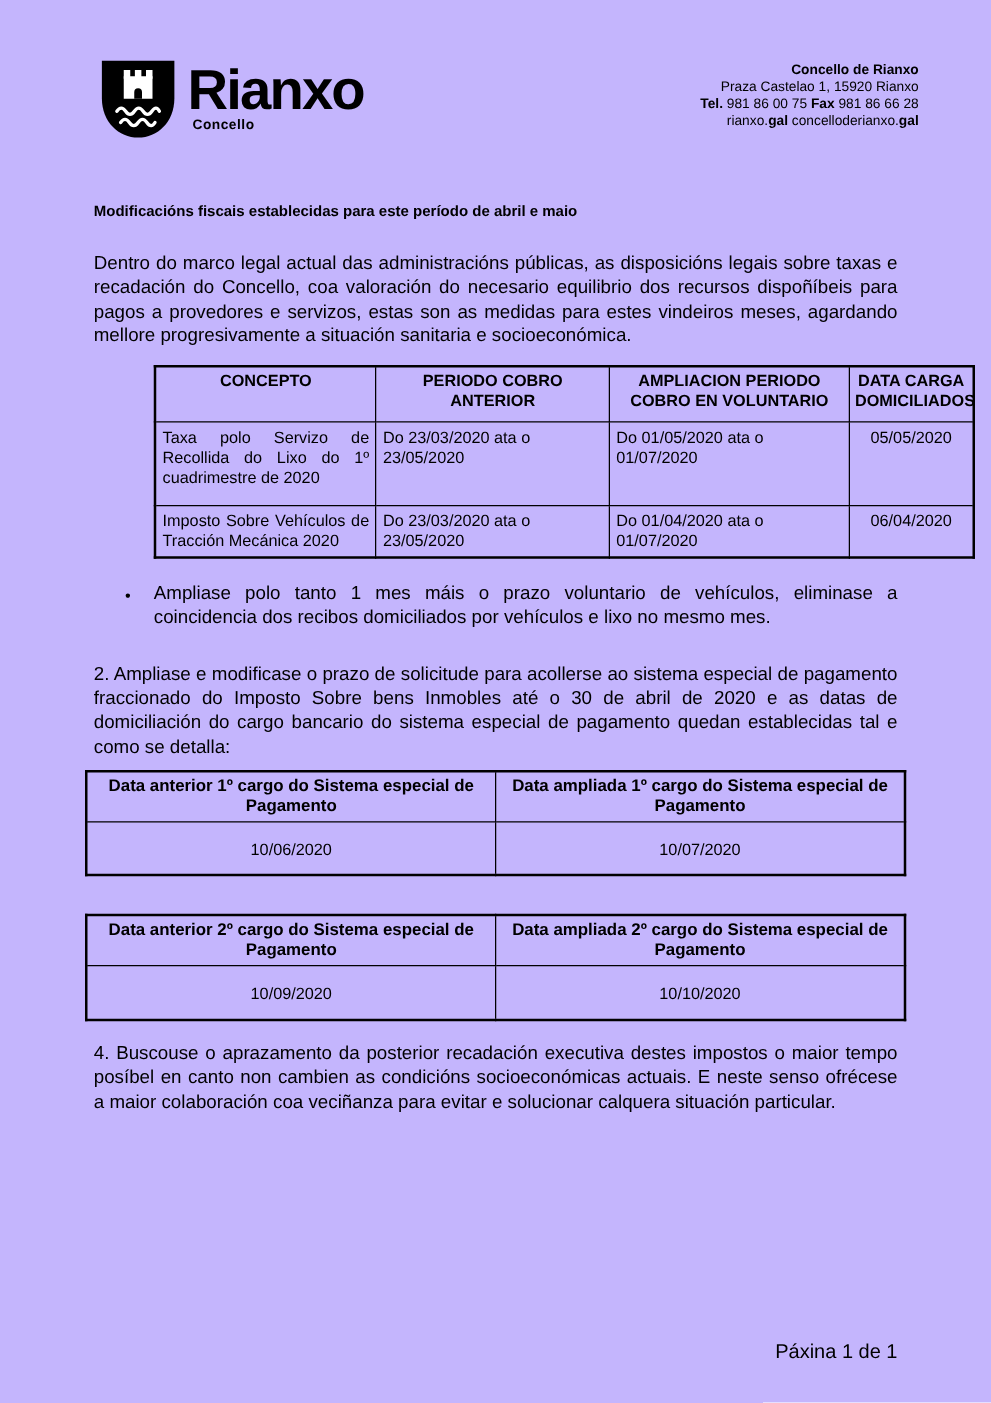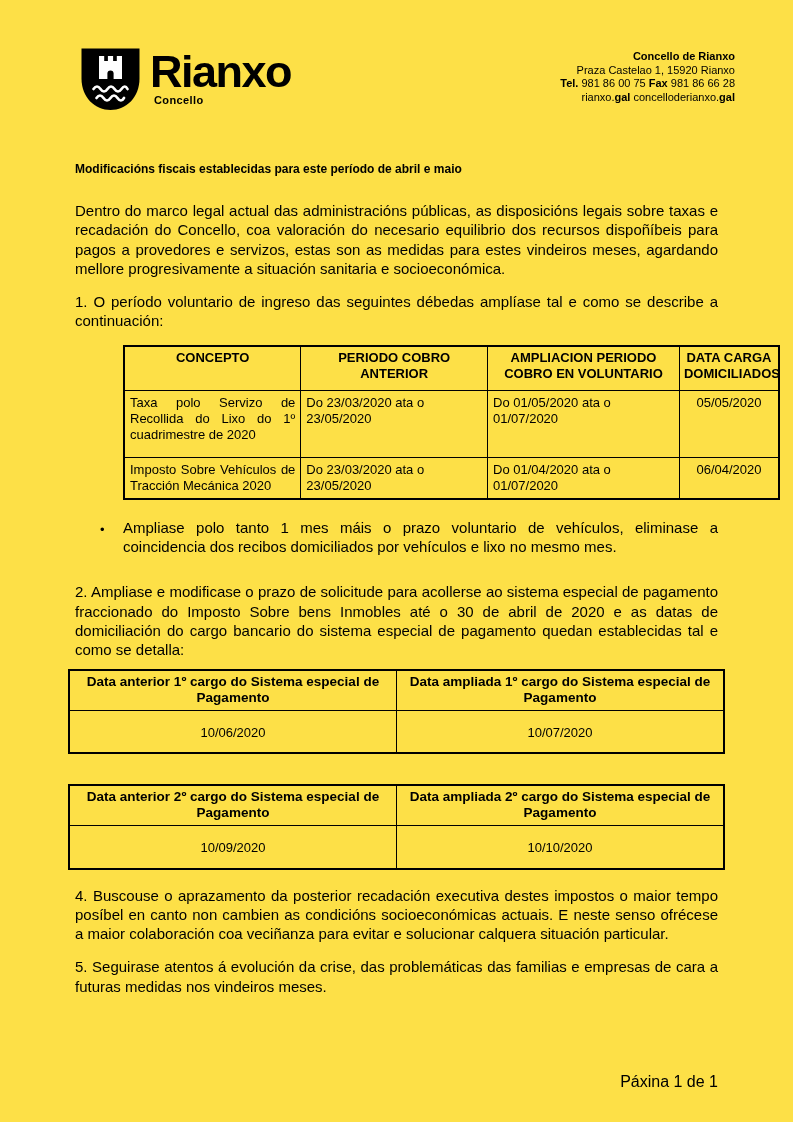--- a/index.html
+++ b/index.html
@@ -1,20 +1,20 @@
 <!DOCTYPE html>
 <html lang="gl"><head>
 <meta charset="utf-8">
 <style>
   html, body { margin: 0; padding: 0; background: #ffffff; }
   .page {
     position: relative;
     width: 793px;
     height: 1122px;
-    background: #fde047;
+    background: #c4b5fd;
     font-family: "Liberation Sans", sans-serif;
     color: #000;
     overflow: hidden;
     box-sizing: border-box;
   }
   
   .header {
     display: flex;
     justify-content: space-between;
     align-items: flex-start;
@@ -162,21 +162,20 @@
       <div><span>rianxo.</span><span class="b">gal</span> <span>concelloderianxo.</span><span class="b">gal</span></div>
     </div>
   </div>
 
   <div class="content">
 
     <h1 class="title">Modificacións fiscais establecidas para este período de abril e maio</h1>
 
     <p class="para p-intro">Dentro do marco legal actual das administracións públicas, as disposicións legais sobre taxas e recadación do Concello, coa valoración do necesario equilibrio dos recursos dispoñíbeis para pagos a provedores e servizos, estas son as medidas para estes vindeiros meses, agardando mellore progresivamente a situación sanitaria e socioeconómica.</p>
 
-    <p class="para p-item1">1. O período voluntario de ingreso das seguintes débedas amplíase tal e como se describe a continuación:</p>
 
     <table class="tbl-ampliacion">
       <colgroup>
           <col class="c1">
           <col class="c2">
           <col class="c3">
           <col class="c4">
         </colgroup>
       <tbody>
           <tr>
@@ -235,19 +234,18 @@
         <th>Data ampliada 2º cargo do Sistema especial de Pagamento</th>
       </tr>
       <tr>
         <td>10/09/2020</td>
         <td>10/10/2020</td>
       </tr>
     </tbody>
       </table>
 
     <p class="para p-item4">4. Buscouse o aprazamento da posterior recadación executiva destes impostos o maior tempo posíbel en canto non cambien as condicións socioeconómicas actuais. E neste senso ofrécese a maior colaboración coa veciñanza para evitar e solucionar calquera situación particular.</p>
-    <p class="para p-item5">5. Seguirase atentos á evolución da crise, das problemáticas das familias e empresas de cara a futuras medidas nos vindeiros meses.</p>
 
   </div>
 
   <div class="footer">Páxina 1 de 1</div>
 
 </div>
 
 </body></html>

